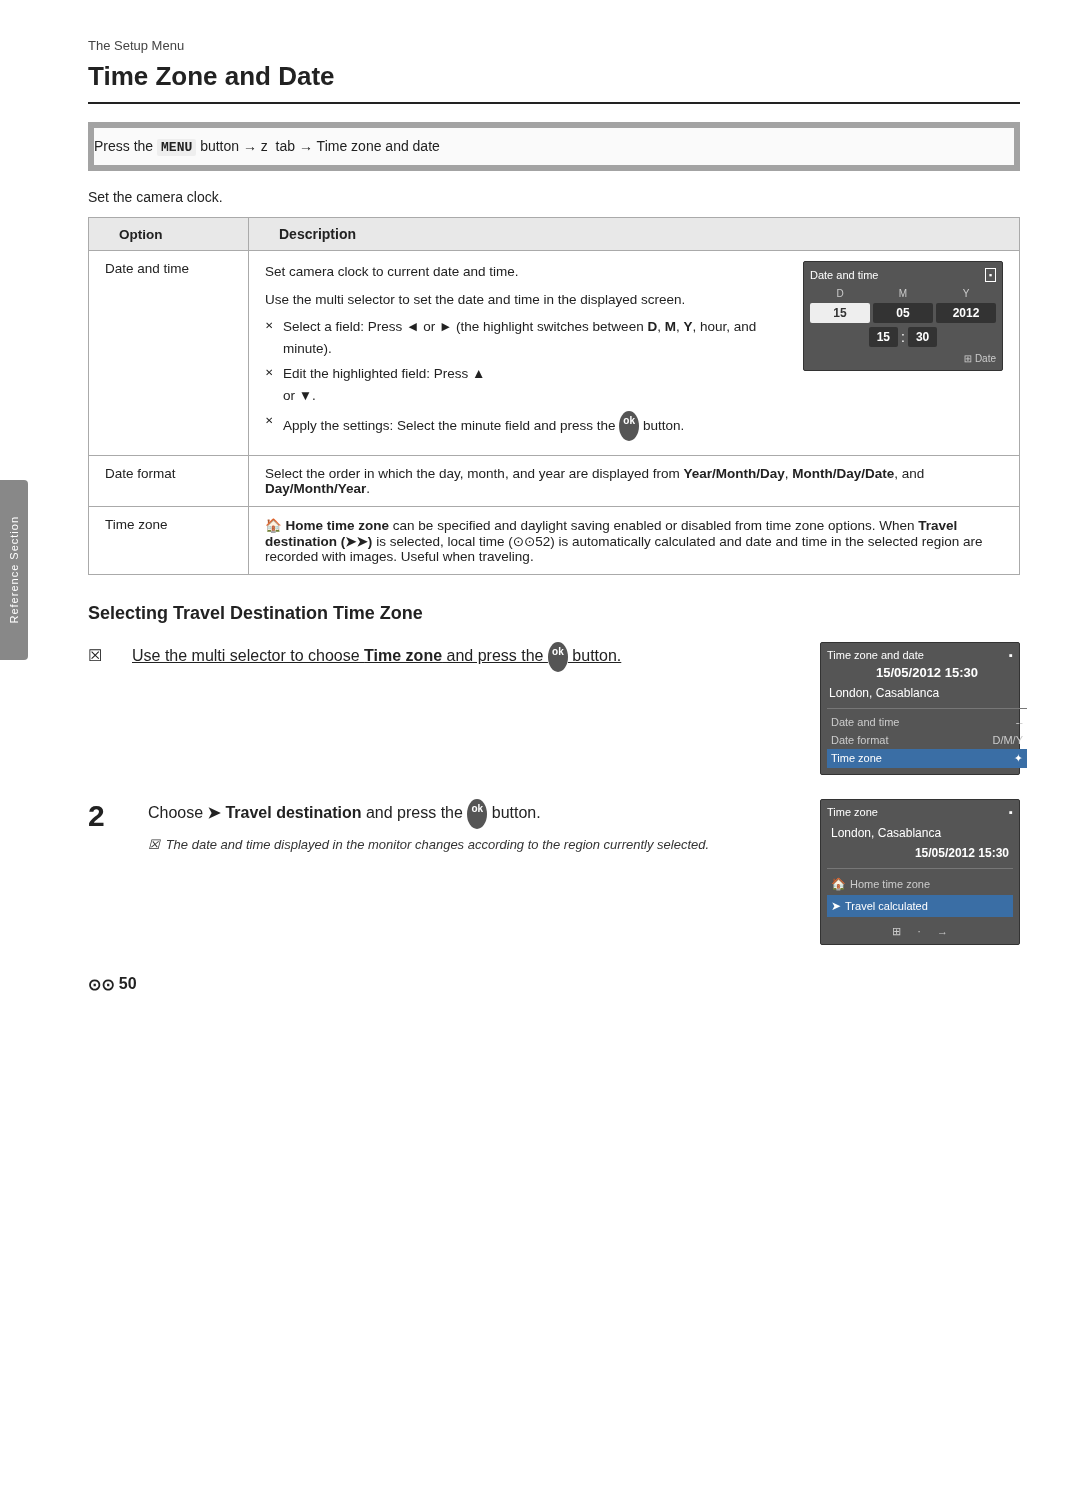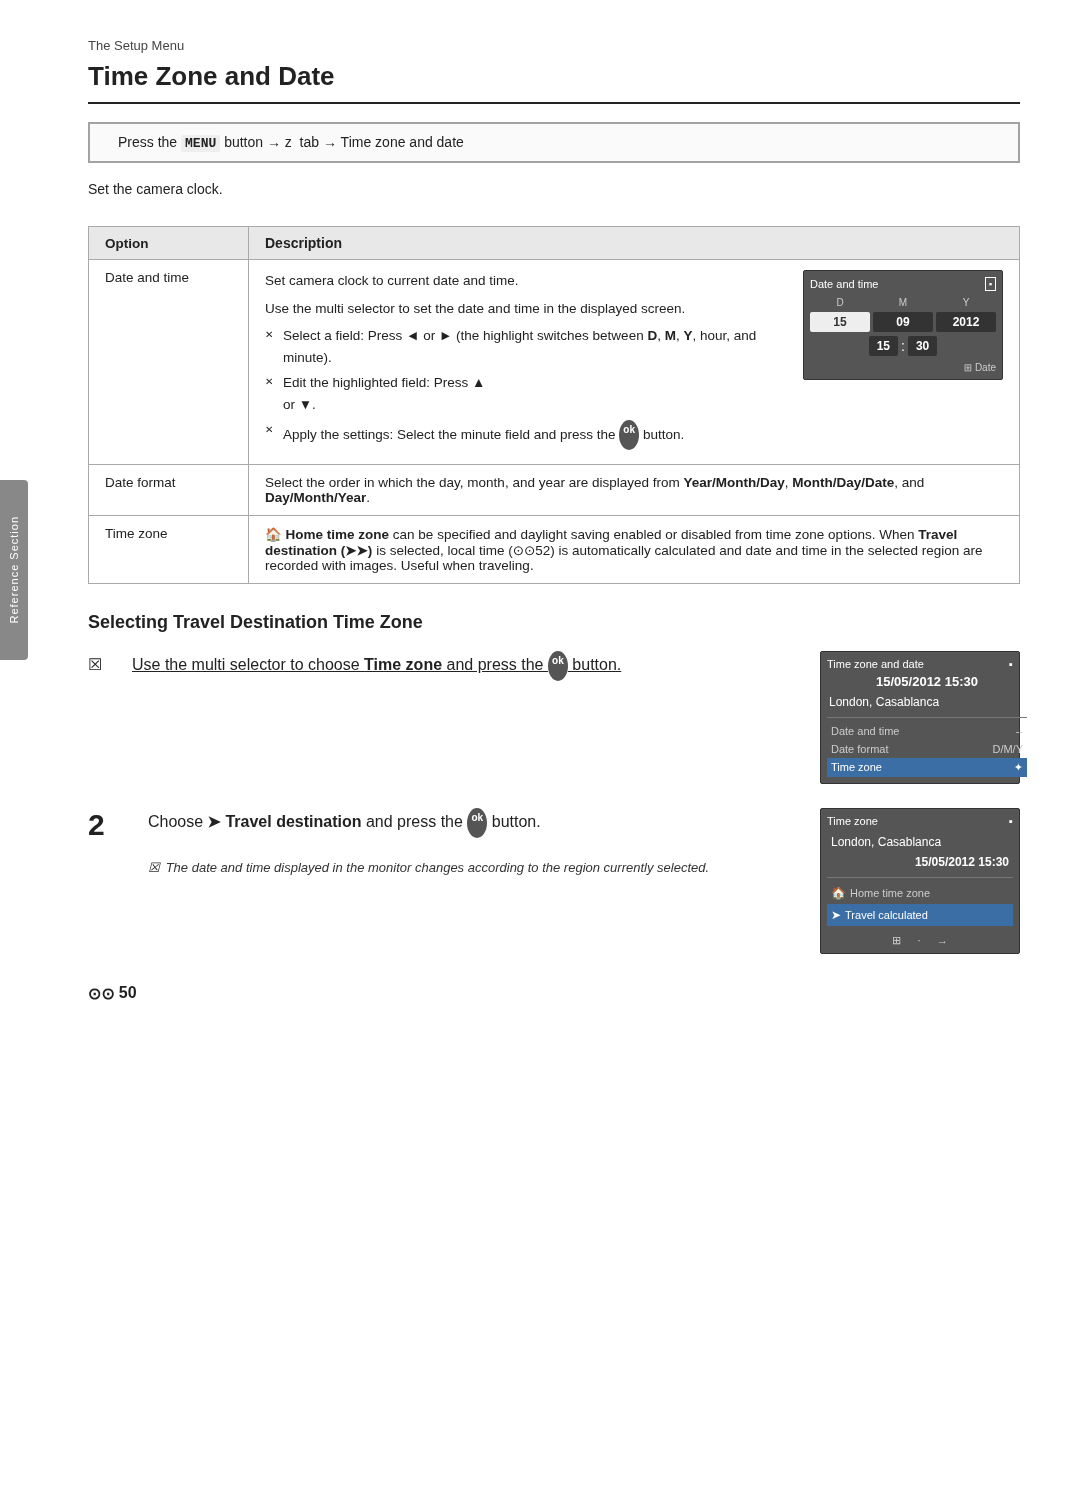--- a/index.html
+++ b/index.html
@@ -51,53 +51,53 @@
 
     .page-title {
       font-size: 26px;
       font-weight: bold;
       border-bottom: 2px solid #222;
       padding-bottom: 10px;
       margin-bottom: 18px;
     }
 
     .instruction-box {
-      border: 2px solid #a3a3a3;
-      padding: 10px 28px;
+      border: 6px solid #a3a3a3;
+      padding: 10px 0;
       margin-bottom: 18px;
       font-size: 14px;
       background: #fafafa;
     }
 
     .instruction-box .mono {
       font-family: 'Courier New', monospace;
       font-weight: bold;
       font-size: 13px;
       background: #eee;
       padding: 1px 4px;
       border-radius: 2px;
     }
 
     .set-camera-clock {
       font-size: 14px;
-      margin-bottom: 29px;
+      margin-bottom: 12px;
     }
 
     
     .options-table {
       width: 100%;
       border-collapse: collapse;
       border: 1px solid #aaa;
       margin-bottom: 28px;
     }
 
     .options-table th {
       background: #e8e8e8;
       border: 1px solid #aaa;
-      padding: 8px 16px;
+      padding: 8px 30px;
       font-size: 14px;
       text-align: left;
     }
 
     .options-table td {
       border: 1px solid #aaa;
       padding: 10px 16px;
       vertical-align: top;
       font-size: 13.5px;
     }
@@ -337,21 +337,21 @@
       line-height: 1;
       margin-top: 2px;
     }
 
     .step-content {
       flex: 1;
     }
 
     .step-main-text {
       font-size: 16px;
-      margin-bottom: 20px;
+      margin-bottom: 6px;
       line-height: 1.5;
     }
 
     .step-sub-text {
       font-size: 13px;
       color: #333;
       line-height: 1.6;
       margin-top: 6px;
     }
 
@@ -461,21 +461,21 @@
                 <span class="title">Date and time</span>
                 <span class="battery">▪</span>
               </div>
               <div class="date-time-grid">
                 <div class="date-time-cell-header">D</div>
                 <div class="date-time-cell-header">M</div>
                 <div class="date-time-cell-header">Y</div>
               </div>
               <div class="date-time-grid">
                 <div class="date-time-cell highlighted">15</div>
-                <div class="date-time-cell">09</div>
+                <div class="date-time-cell">05</div>
                 <div class="date-time-cell">2012</div>
               </div>
               <div class="time-row">
                 <div class="time-cell">15</div>
                 <span class="time-sep">:</span>
                 <div class="time-cell">30</div>
               </div>
               <div class="screen-edit-bar">⊞ Date</div>
             </div>
           </div>

